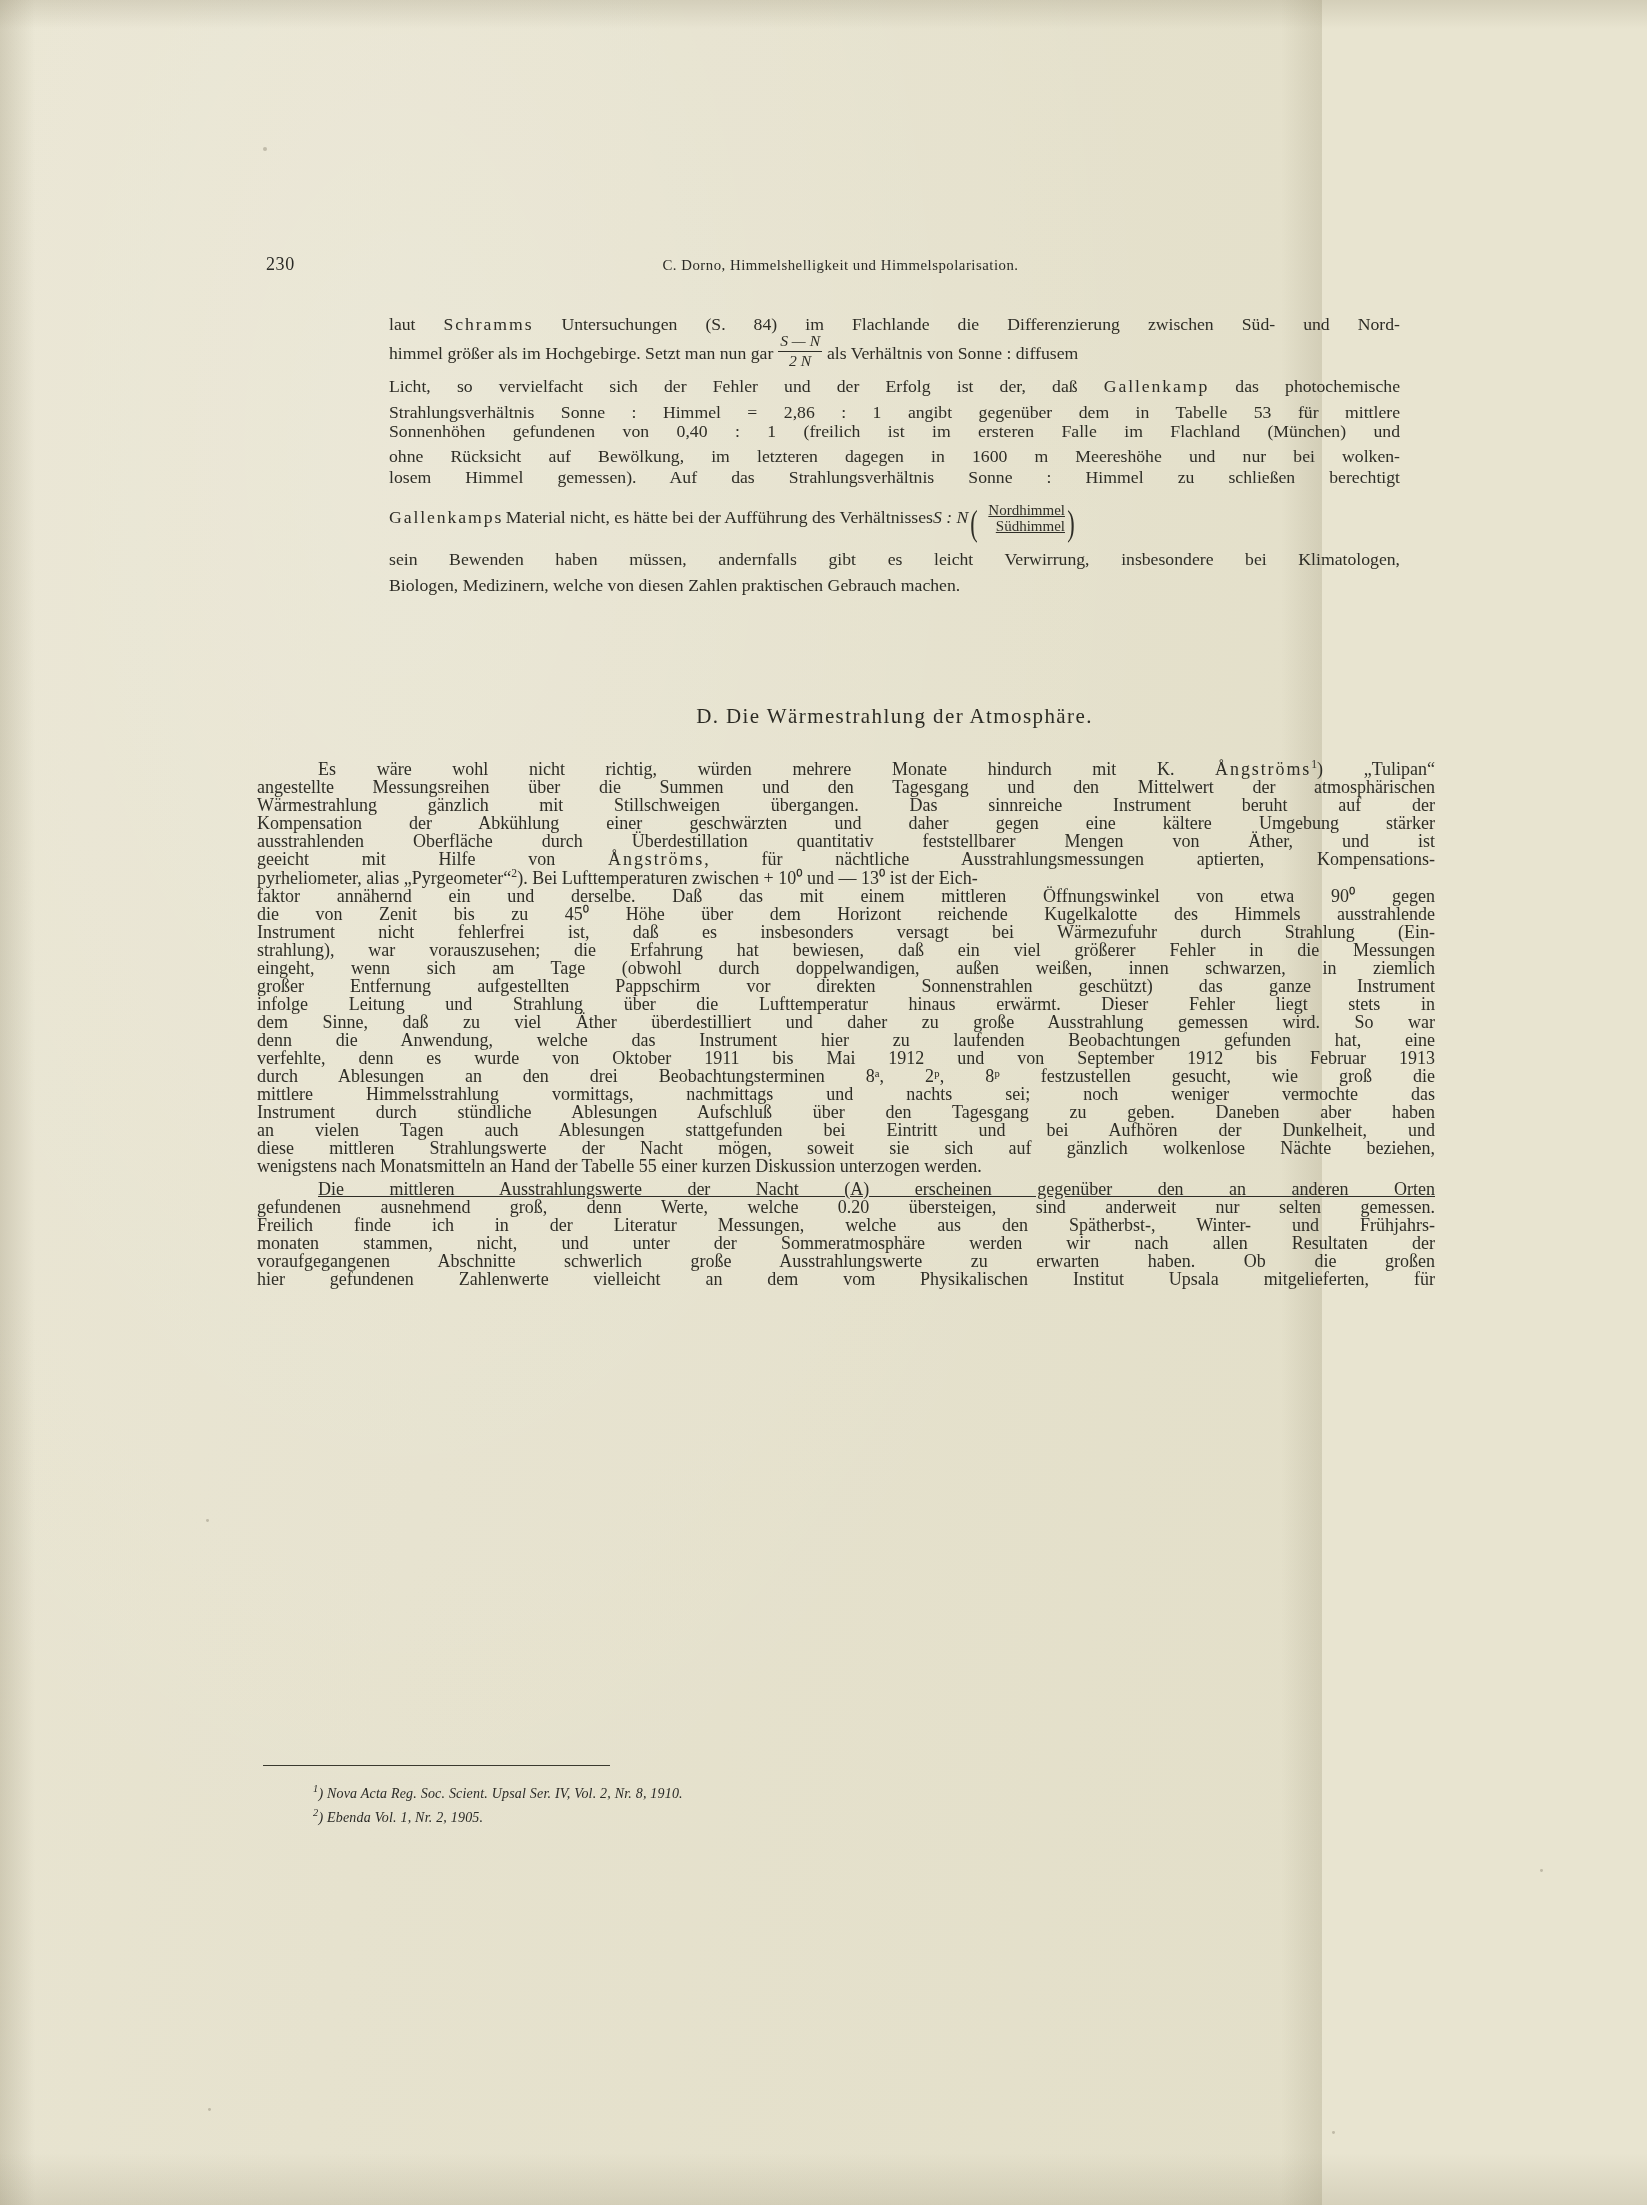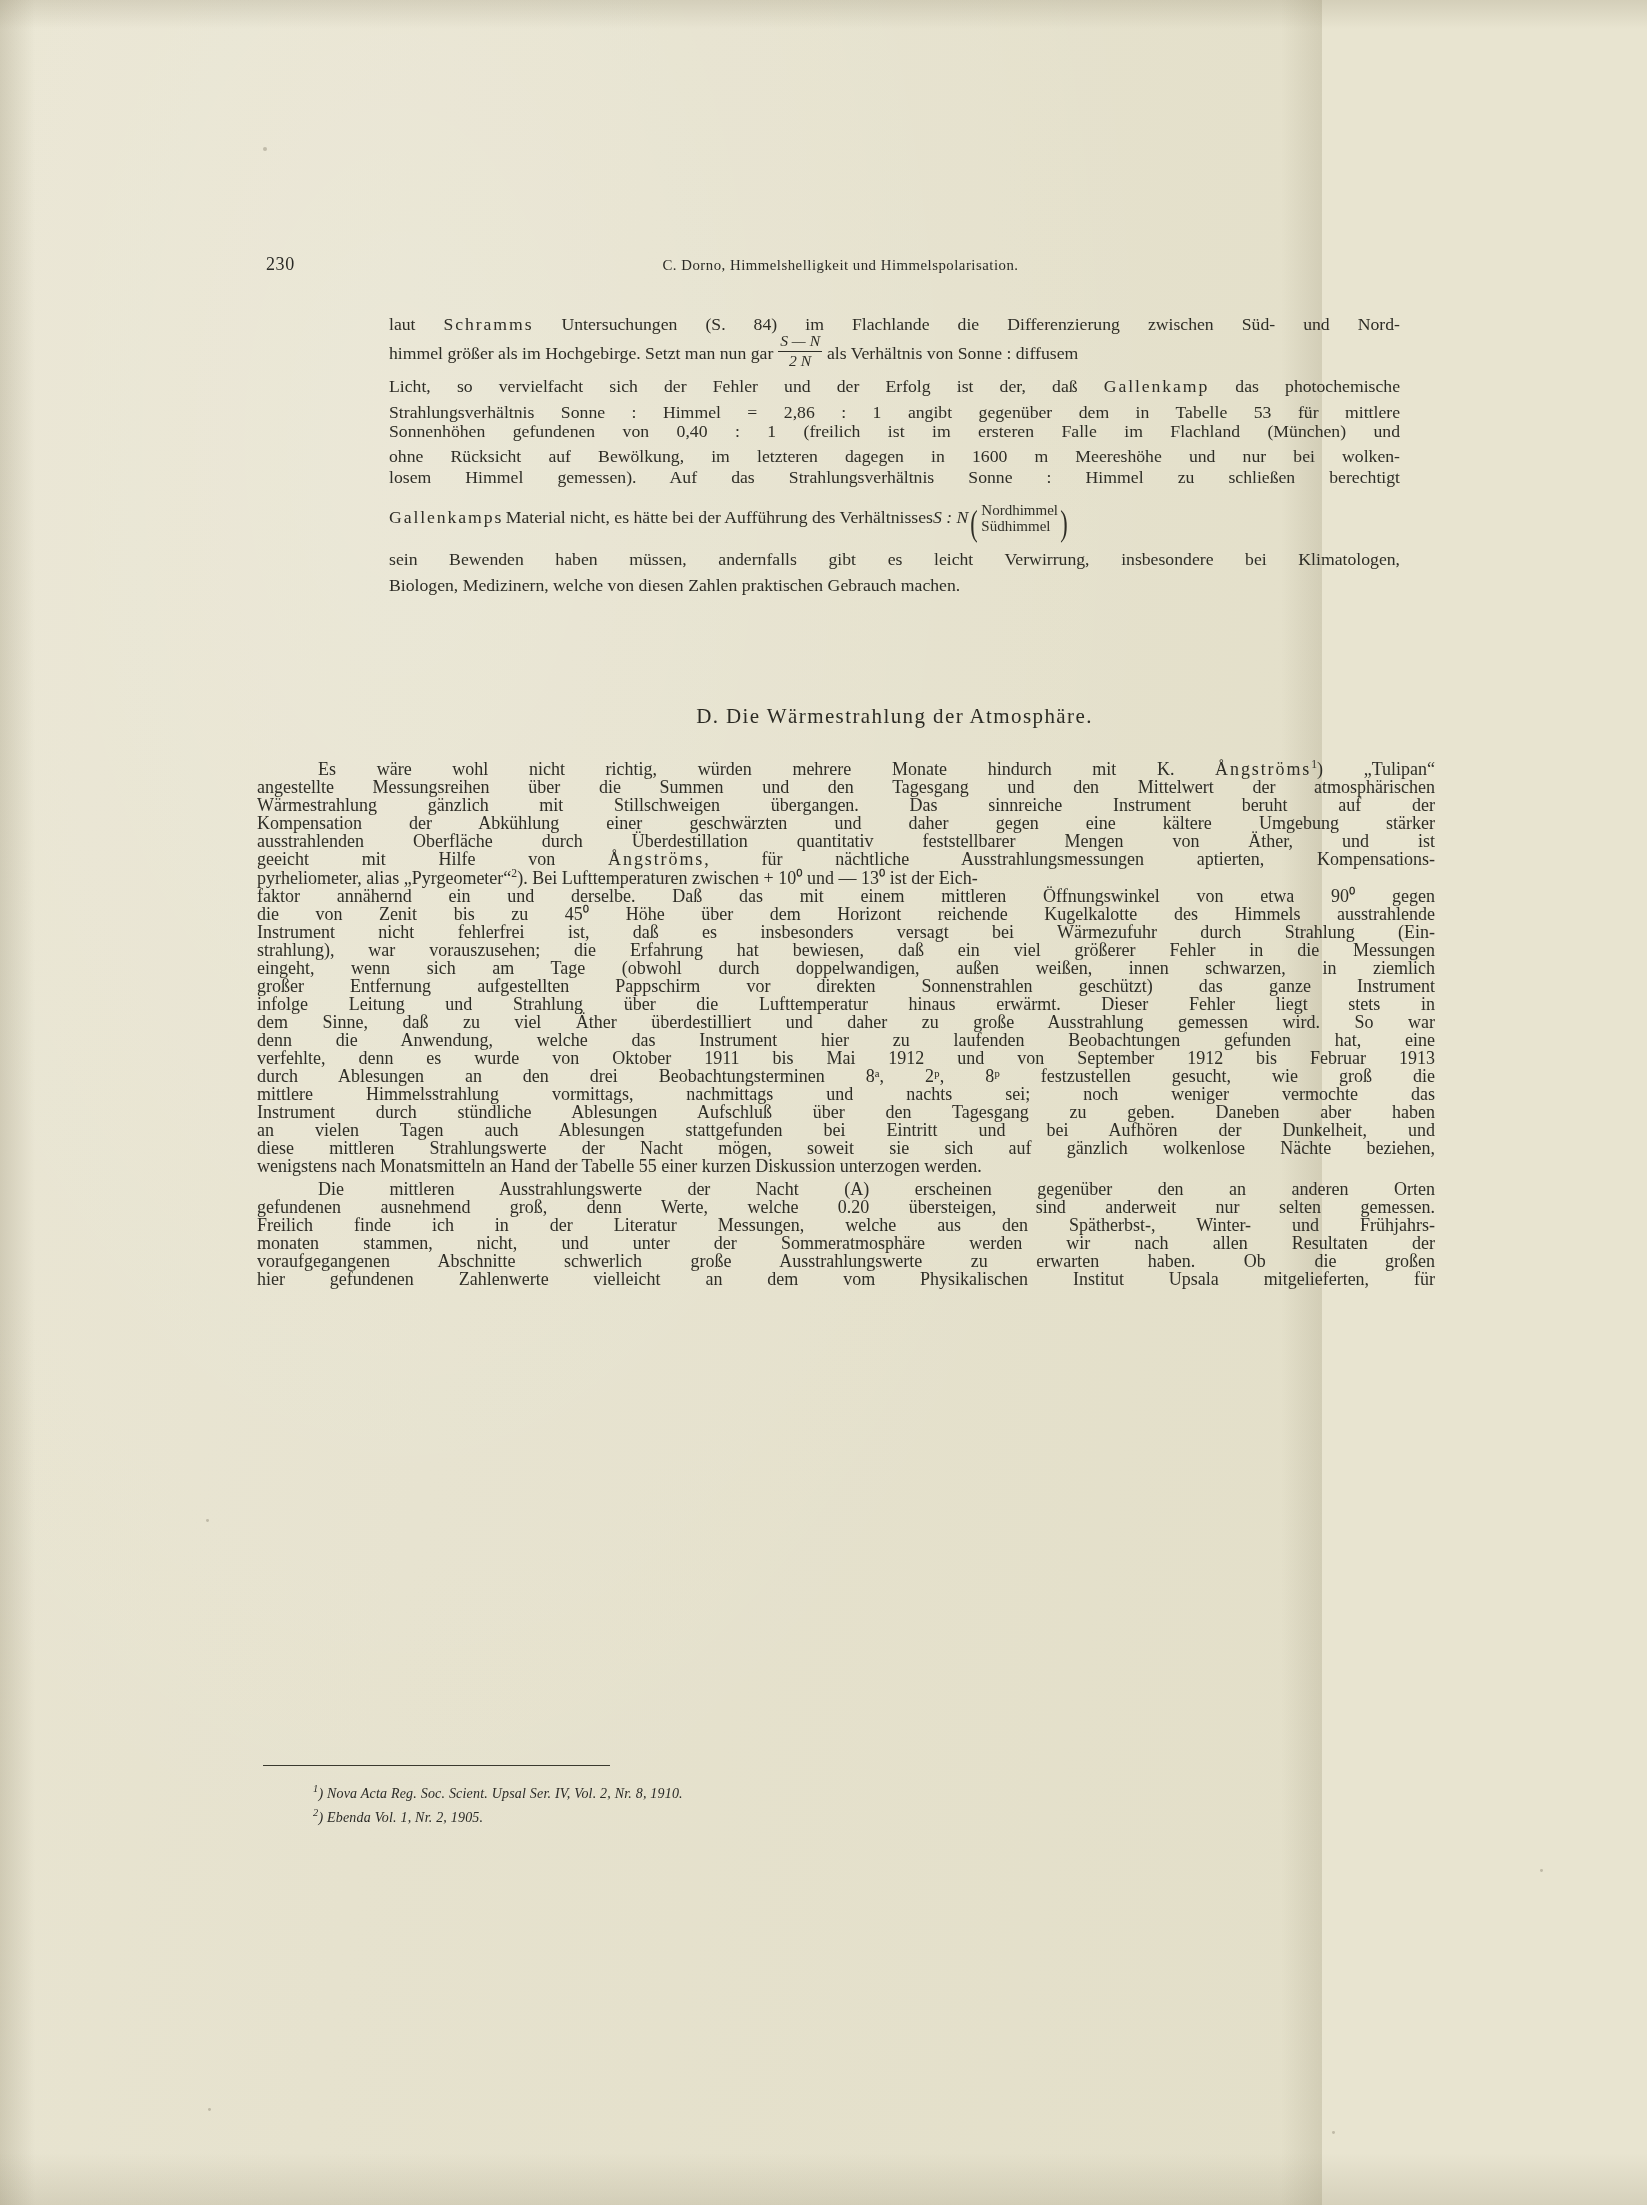--- a/index.html
+++ b/index.html
@@ -126,23 +126,24 @@
   .frac .den {
     display: block;
     font-size: 15.6px;
     line-height: 1.08;
     font-style: italic;
     padding: 0 2.3px;
   }
   .stack {
     display: inline-block;
     vertical-align: -0.45em;
-    text-align: left;
-    margin-left: 1px;
+    text-align: right;
+    margin-left: 8px;
     line-height: 1.08;
+    text-decoration: underline;
   }
   .stack span { display: block; font-size: 15px; }
   .paren-big {
     display: inline-block;
     font-size: 36px;
     line-height: 0.72;
     vertical-align: -0.34em;
     font-weight: 300;
     transform: scaleX(0.62);
   }
@@ -264,21 +265,21 @@
       <span class="lineblk">verfehlte, denn es wurde von Oktober 1911 bis Mai 1912 und von September 1912 bis Februar 1913</span>
       <span class="lineblk">durch Ablesungen an den drei Beobachtungsterminen 8ᵃ, 2ᵖ, 8ᵖ festzustellen gesucht, wie groß die</span>
       <span class="lineblk">mittlere Himmelsstrahlung vormittags, nachmittags und nachts sei; noch weniger vermochte das</span>
       <span class="lineblk">Instrument durch stündliche Ablesungen Aufschluß über den Tagesgang zu geben.  Daneben aber haben</span>
       <span class="lineblk">an vielen Tagen auch Ablesungen stattgefunden bei Eintritt und bei Aufhören der Dunkelheit, und</span>
       <span class="lineblk">diese mittleren Strahlungswerte der Nacht mögen, soweit sie sich auf gänzlich wolkenlose Nächte beziehen,</span>
       <span class="linefree">wenigstens nach Monatsmitteln an Hand der Tabelle 55 einer kurzen Diskussion unterzogen werden.</span>
     </p>
 
     <p class="just l2" style="margin-top:4.6px;">
-      <span class="linefree" style="text-align:justify;text-align-last:justify;display:block;">
+      <span class="linefree" style="text-align:justify;text-align-last:justify;display:block;text-decoration:underline;">
         <span style="display:inline-block;width:61px;"></span><span>Die mittleren Ausstrahlungswerte der Nacht (A) erscheinen gegenüber den an anderen Orten</span>
       </span>
       <span class="lineblk">gefundenen ausnehmend groß, denn Werte, welche 0.20 übersteigen, sind anderweit nur selten gemessen.</span>
       <span class="lineblk">Freilich finde ich in der Literatur Messungen, welche aus den Spätherbst-, Winter- und Frühjahrs-</span>
       <span class="lineblk">monaten stammen, nicht, und unter der Sommeratmosphäre werden wir nach allen Resultaten der</span>
       <span class="lineblk">voraufgegangenen Abschnitte schwerlich große Ausstrahlungswerte zu erwarten haben.  Ob die großen</span>
       <span class="lineblk">hier gefundenen Zahlenwerte vielleicht an dem vom Physikalischen Institut Upsala mitgelieferten, für</span>
     </p>
   </div>
 

